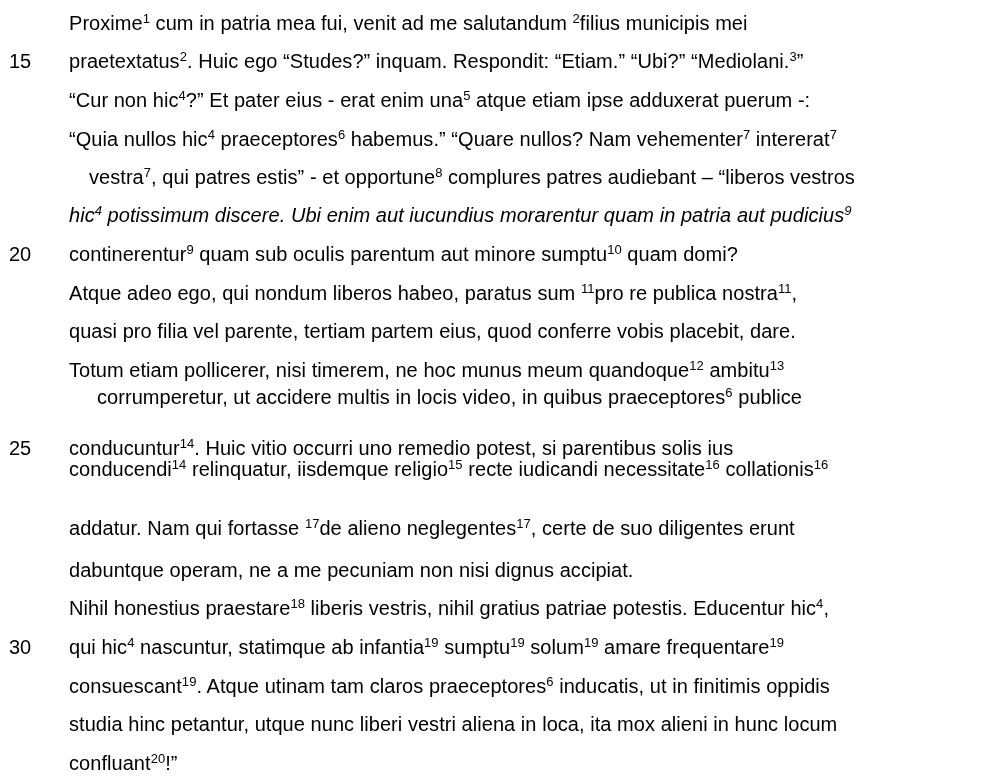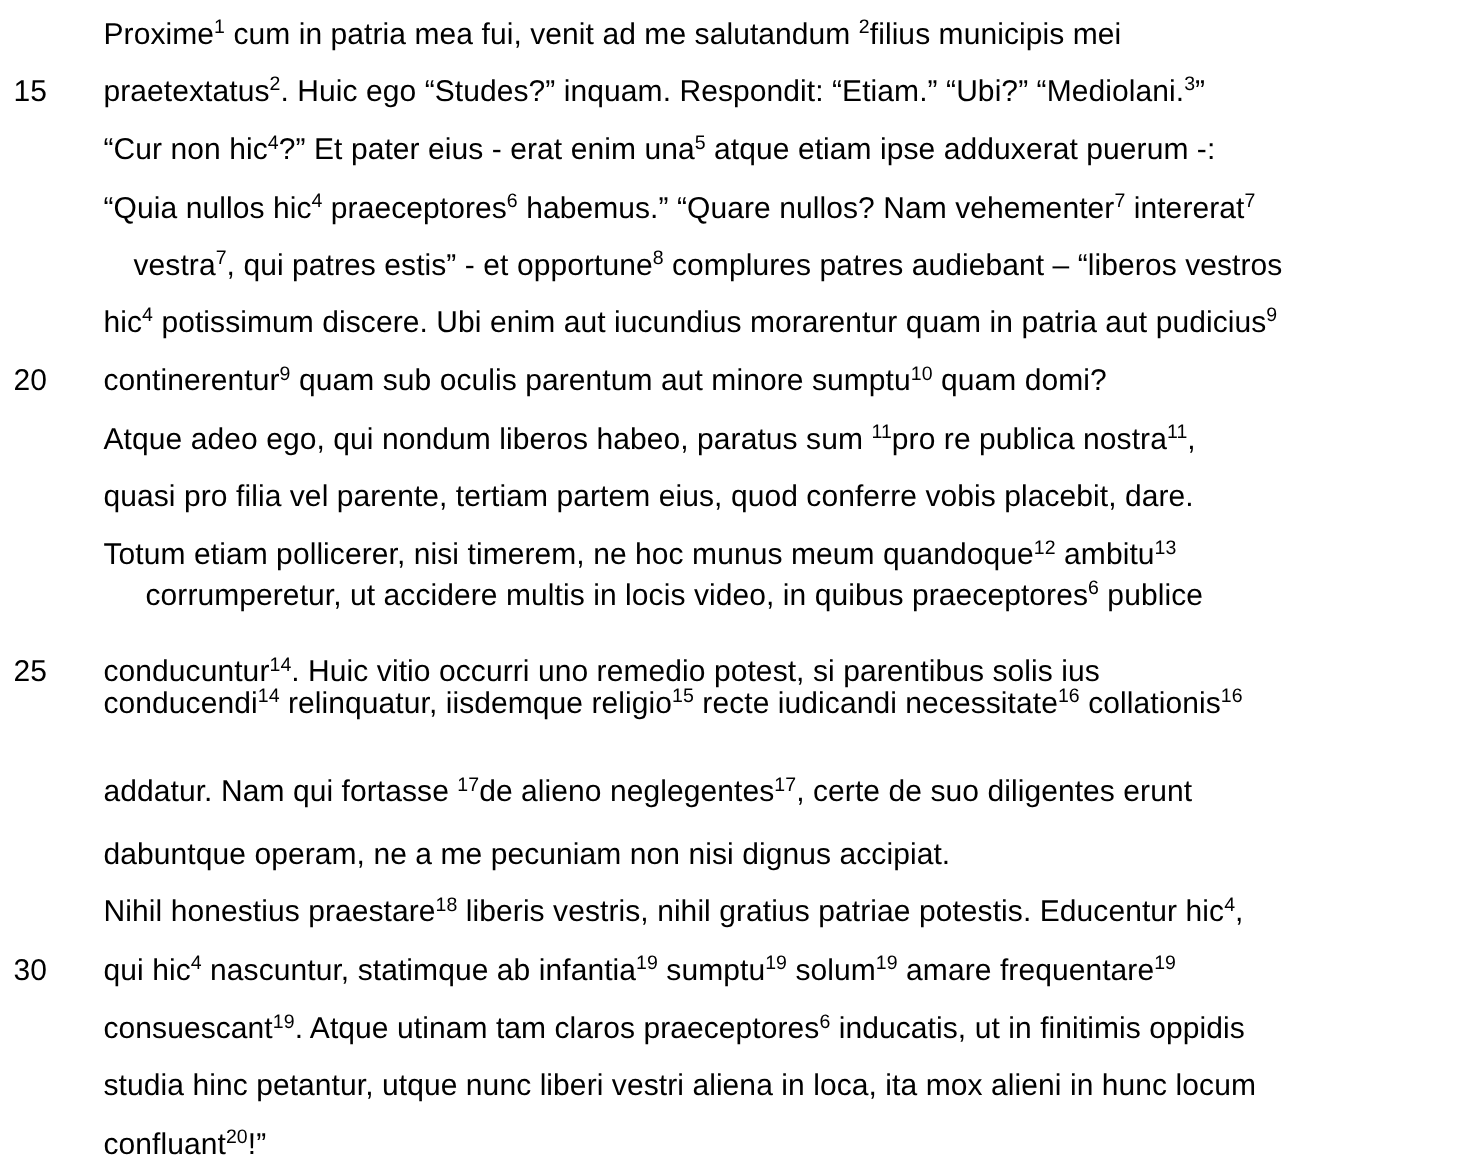--- a/index.html
+++ b/index.html
@@ -72,21 +72,21 @@
       <span class="line-text"><span>“Cur non hic</span><sup>4</sup><span>?” Et pater eius - erat enim una</span><sup>5</sup><span> atque etiam ipse adduxerat puerum -:</span></span>
     </div>
     <div class="line" style="top: 124px;">
       <span class="line-number"></span>
       <span class="line-text"><span>“Quia nullos hic</span><sup>4</sup><span> praeceptores</span><sup>6</sup><span> habemus.” “Quare nullos? Nam vehementer</span><sup>7</sup><span> intererat</span><sup>7</sup></span>
     </div>
     <div class="line" style="top: 162px; margin-left: 20px;">
       <span class="line-number"></span>
       <span class="line-text"><span>vestra</span><sup>7</sup><span>, qui patres estis” - et opportune</span><sup>8</sup><span> complures patres audiebant – “liberos vestros</span></span>
     </div>
-    <div class="line" style="top: 200px;">
+    <div class="line" style="top: 200px; font-style: italic;">
       <span class="line-number"></span>
       <span class="line-text"><span>hic</span><sup>4</sup><span> potissimum discere. Ubi enim aut iucundius morarentur quam in patria aut pudicius</span><sup>9</sup></span>
     </div>
     <div class="line" style="top: 239px;">
       <span class="line-number">20</span>
       <span class="line-text"><span>continerentur</span><sup>9</sup><span> quam sub oculis parentum aut minore sumptu</span><sup>10</sup><span> quam domi?</span></span>
     </div>
     <div class="line" style="top: 278px;">
       <span class="line-number"></span>
       <span class="line-text"><span>Atque adeo ego, qui nondum liberos habeo, paratus sum </span><sup>11</sup><span>pro re publica nostra</span><sup>11</sup><span>,</span></span>

